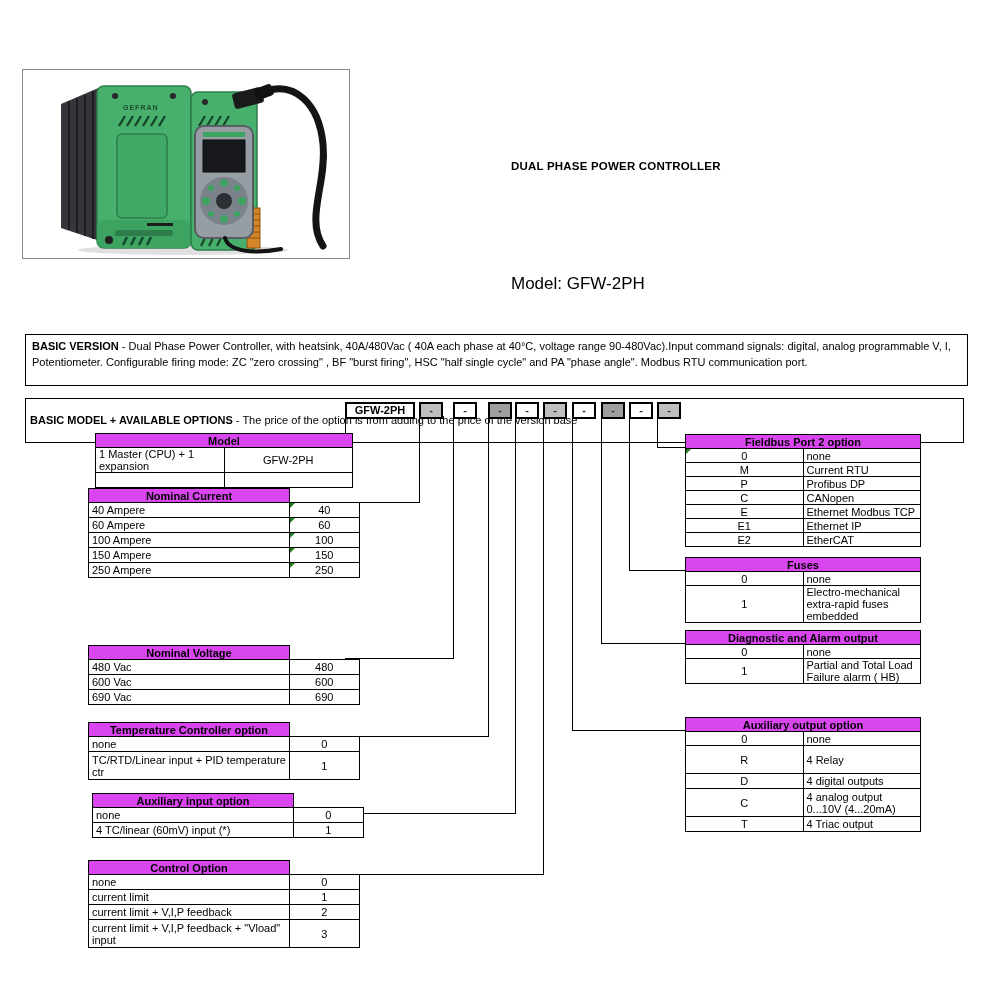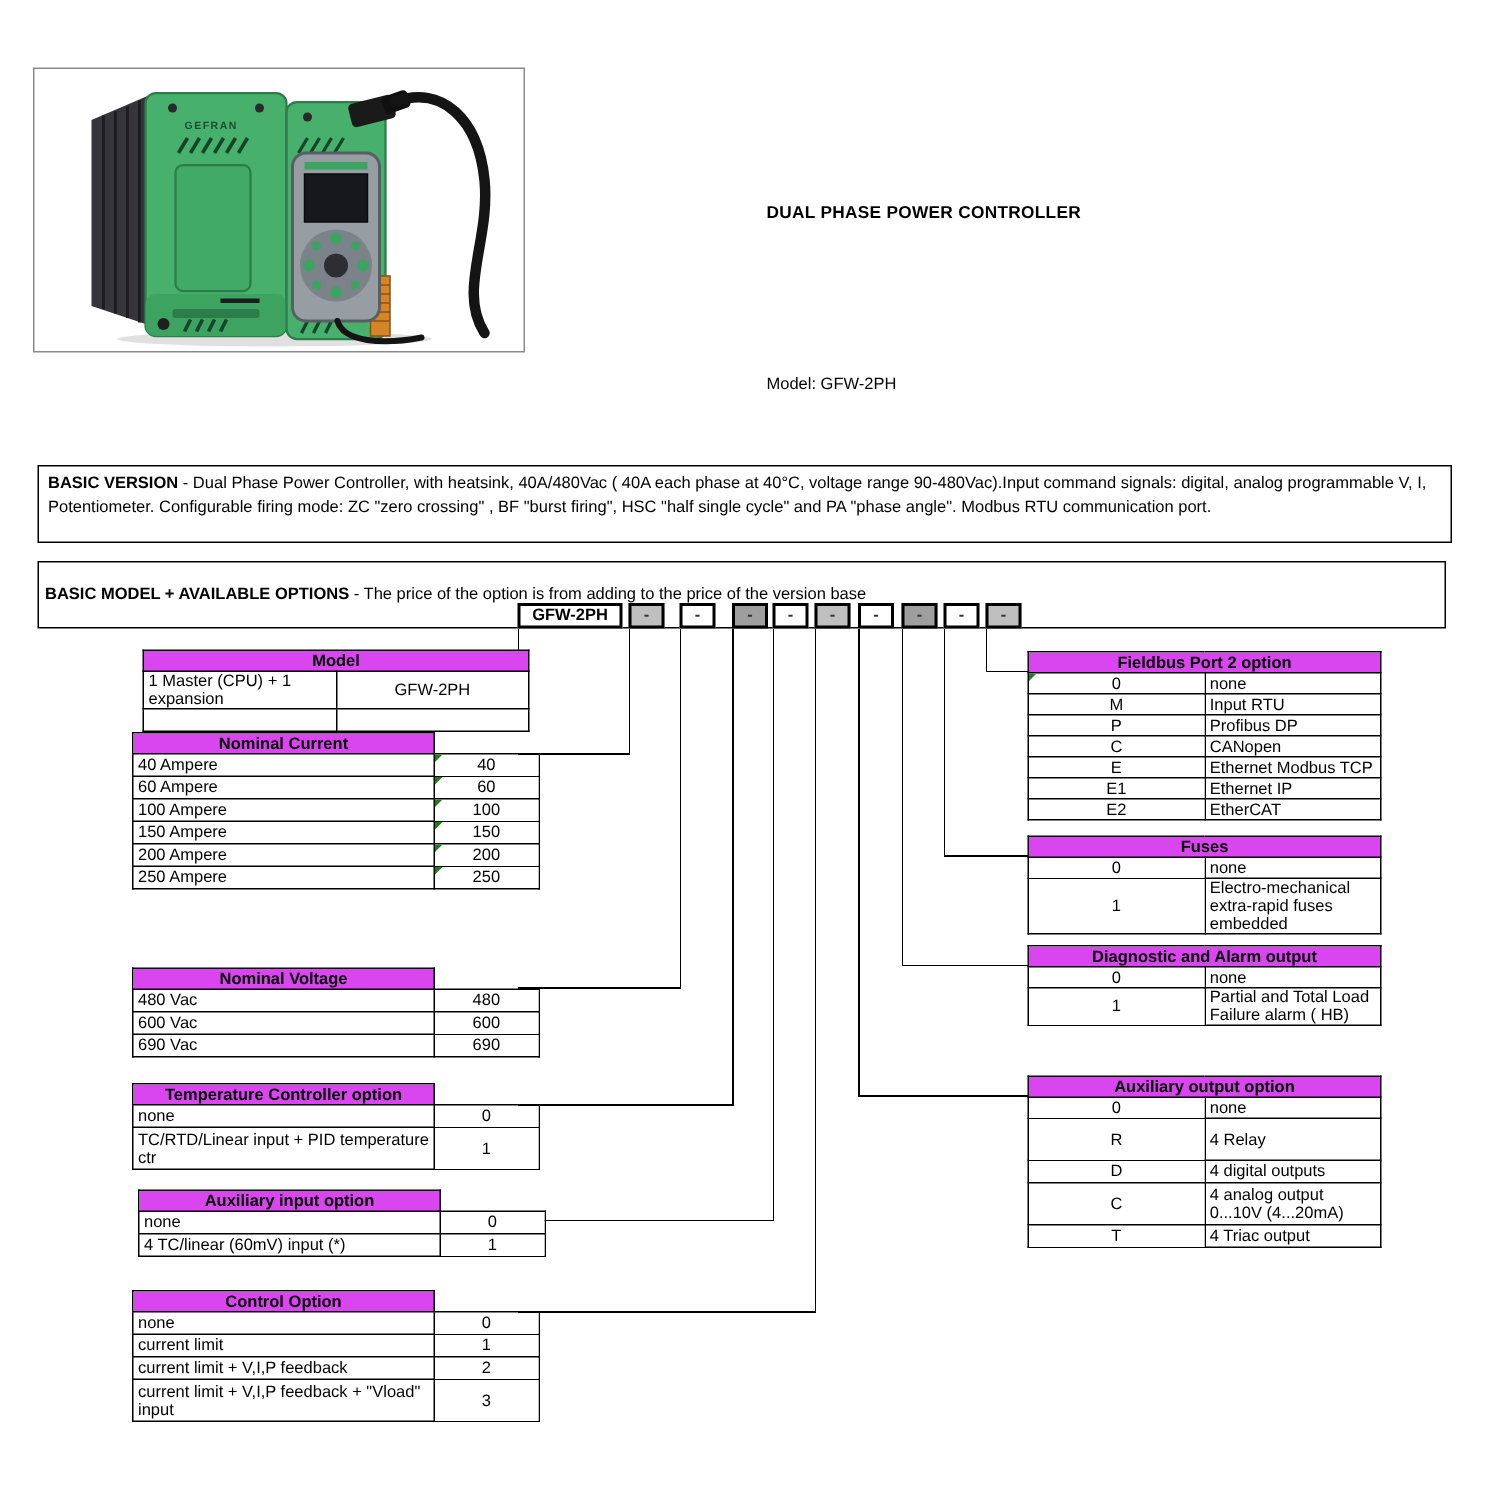--- a/index.html
+++ b/index.html
@@ -1,25 +1,25 @@
 <!DOCTYPE html>
 <html><head>
 <meta charset="utf-8">
 <style>
   html,body{margin:0;padding:0;background:#fff;}
   #canvas{position:relative;width:1000px;height:1000px;background:#fff;overflow:hidden;
           font-family:"Liberation Sans",sans-serif;color:#000;}
-  .abs{position:absolute;}
+  .abs{position:absolute;margin-top:24px;}
 
   
   .img-frame{left:22px;top:45px;width:326px;height:188px;border:1px solid #8a8a8a;background:#fff;}
 
   
   .title{left:511px;top:136px;font-size:11.5px;font-weight:bold;letter-spacing:.2px;}
-  .model-label{left:511px;top:250px;font-size:11px;}
+  .model-label{left:511px;top:250px;font-size:17px;}
 
   
   .pbox{border:1px solid #000;background:#fff;font-size:11px;line-height:16px;padding:3px 6px;}
   .bv-box{left:25px;top:310px;width:929px;height:44px;}
   .bm-box{left:25px;top:374px;width:929px;height:11px;line-height:11px;padding:16px 4px;}
   .pbox b{font-weight:bold;}
 
   
   .code-box{position:absolute;top:402px;height:13px;border:2px solid #000;background:#fff;
             font-size:11px;font-weight:bold;text-align:center;line-height:13px;z-index:3;}
@@ -214,24 +214,20 @@
         </tr>
     <tr class="h1b">
           <td class="d">100 Ampere</td>
           <td class="v"><i class="tri"></i><span>100</span></td>
         </tr>
     <tr class="h1b">
           <td class="d">150 Ampere</td>
           <td class="v"><i class="tri"></i><span>150</span></td>
         </tr>
     <tr class="h1b">
-          <td class="d">200 Ampere</td>
-          <td class="v"><i class="tri"></i><span>200</span></td>
-        </tr>
-    <tr class="h1b">
           <td class="d">250 Ampere</td>
           <td class="v"><i class="tri"></i><span>250</span></td>
         </tr>
   </tbody>
     </table>
 
   <table class="t" style="left:88px;top:645px;width:257px">
     <tbody>
         <tr>
           <th style="width:194px">Nominal Voltage</th>
@@ -315,21 +311,21 @@
     <tbody>
         <tr>
           <th colspan="2" style="width:228px">Fieldbus Port 2 option</th>
         </tr>
     <tr class="h1">
           <td class="c cw" style="width:21px"><i class="tri"></i><span>0</span></td>
           <td class="d" style="width:207px">none</td>
         </tr>
     <tr class="h1">
           <td class="c cw">M</td>
-          <td class="d">Input RTU</td>
+          <td class="d">Current RTU</td>
         </tr>
     <tr class="h1">
           <td class="c cw">P</td>
           <td class="d">Profibus DP</td>
         </tr>
     <tr class="h1">
           <td class="c cw">C</td>
           <td class="d">CANopen</td>
         </tr>
     <tr class="h1">

